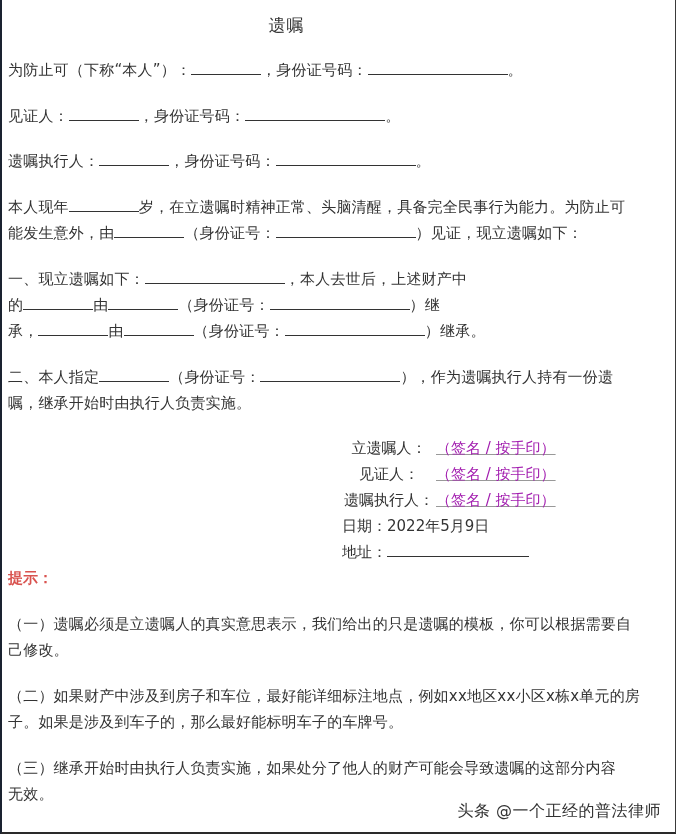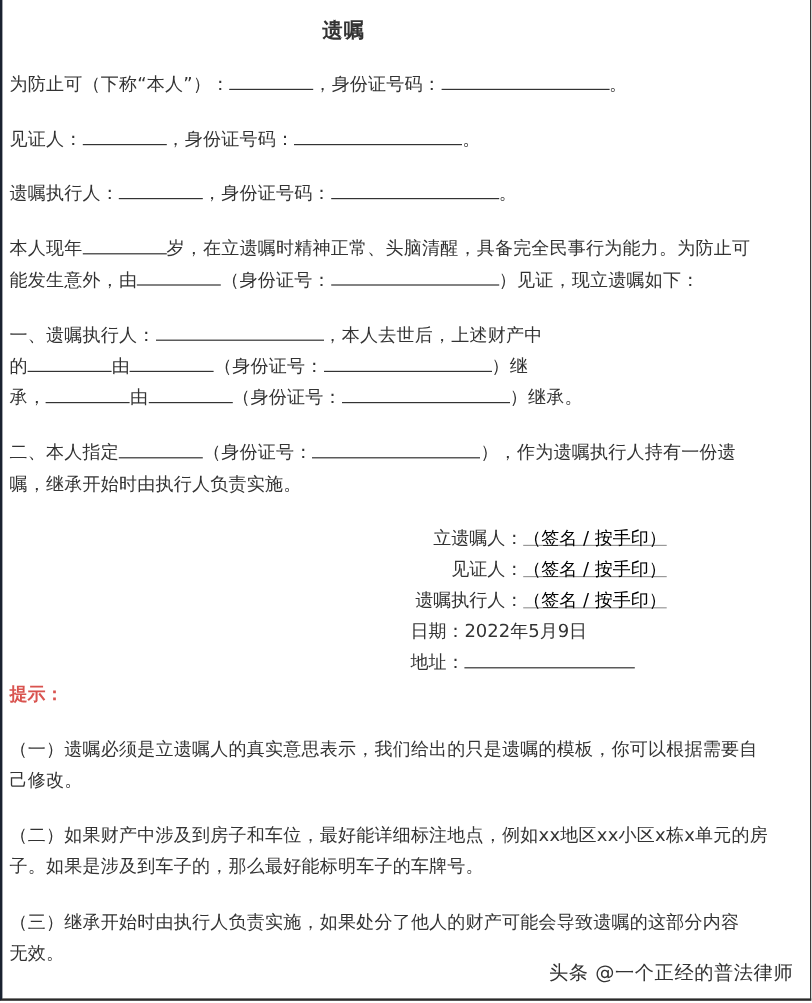--- a/index.html
+++ b/index.html
@@ -10,32 +10,32 @@
   }
   .frame {
     position: absolute; left: 0; top: 0; width: 673px; height: 832px;
     border-left: 2px solid #1a2230;
     border-right: 1px solid #3a3a3a;
     border-bottom: 2px solid #2a2a2a;
     box-sizing: content-box;
   }
   .title {
     position: absolute; top: 14px; left: 0; width: 573px; text-align: center;
-    font-size: 17px; font-weight: bold; color: #333; letter-spacing: 1px;
+    font-size: 17px; font-weight: normal; color: #333; letter-spacing: 1px;
   }
   .line {
     position: absolute; left: 8px; font-size: 15px; line-height: 20px;
     white-space: nowrap; color: #333; letter-spacing: 0.2px;
   }
   .blank { display: inline-block; border-bottom: 1px solid #333; height: 14px; vertical-align: baseline; }
   .sign {
     position: absolute; font-size: 15px; line-height: 20px; white-space: nowrap; color: #333;
   }
-  .sign .lbl { display: inline-block; width: 94px; text-align: right; }
-  .sign .hint { color: #000000; text-decoration: underline; text-decoration-color: #999; text-align: right; }
+  .sign .lbl { display: inline-block; width: 94px; text-align: center; }
+  .sign .hint { color: #a21caf; text-decoration: underline; text-decoration-color: #999; text-align: right; }
   .tip-head { position: absolute; left: 8px; top: 569px; font-size: 15px; font-weight: bold; color: #d9534f; text-align: center; }
   .tip-text { color: #333; text-align: right; }
   .watermark {
     position: absolute; right: 16px; top: 801px; font-size: 16px; color: #333; letter-spacing: 0.5px; margin-left: 16px;
   }
 </style>
 </head>
 <body>
 
 <div class="frame"></div>
@@ -53,21 +53,21 @@
 </div>
 
 <div class="line" style="top:197px">
   <span>本人现年</span><span class="blank" style="width:70px"></span><span>岁，在立遗嘱时精神正常、头脑清醒，具备完全民事行为能力。为防止可</span>
 </div>
 <div class="line" style="top:223px">
   <span>能发生意外，由</span><span class="blank" style="width:70px"></span><span>（身份证号：</span><span class="blank" style="width:140px"></span><span>）见证，现立遗嘱如下：</span>
 </div>
 
 <div class="line" style="top:269px">
-  <span>一、遗嘱执行人：</span><span class="blank" style="width:140px"></span><span>，本人去世后，上述财产中</span>
+  <span>一、现立遗嘱如下：</span><span class="blank" style="width:140px"></span><span>，本人去世后，上述财产中</span>
 </div>
 <div class="line" style="top:295px">
   <span>的</span><span class="blank" style="width:70px"></span><span>由</span><span class="blank" style="width:70px"></span><span>（身份证号：</span><span class="blank" style="width:140px"></span><span>）继</span>
 </div>
 <div class="line" style="top:321px">
   <span>承，</span><span class="blank" style="width:70px"></span><span>由</span><span class="blank" style="width:70px"></span><span>（身份证号：</span><span class="blank" style="width:140px"></span><span>）继承。</span>
 </div>
 
 <div class="line" style="top:367px">
   <span>二、本人指定</span><span class="blank" style="width:70px"></span><span>（身份证号：</span><span class="blank" style="width:140px"></span><span>），作为遗嘱执行人持有一份遗</span>

